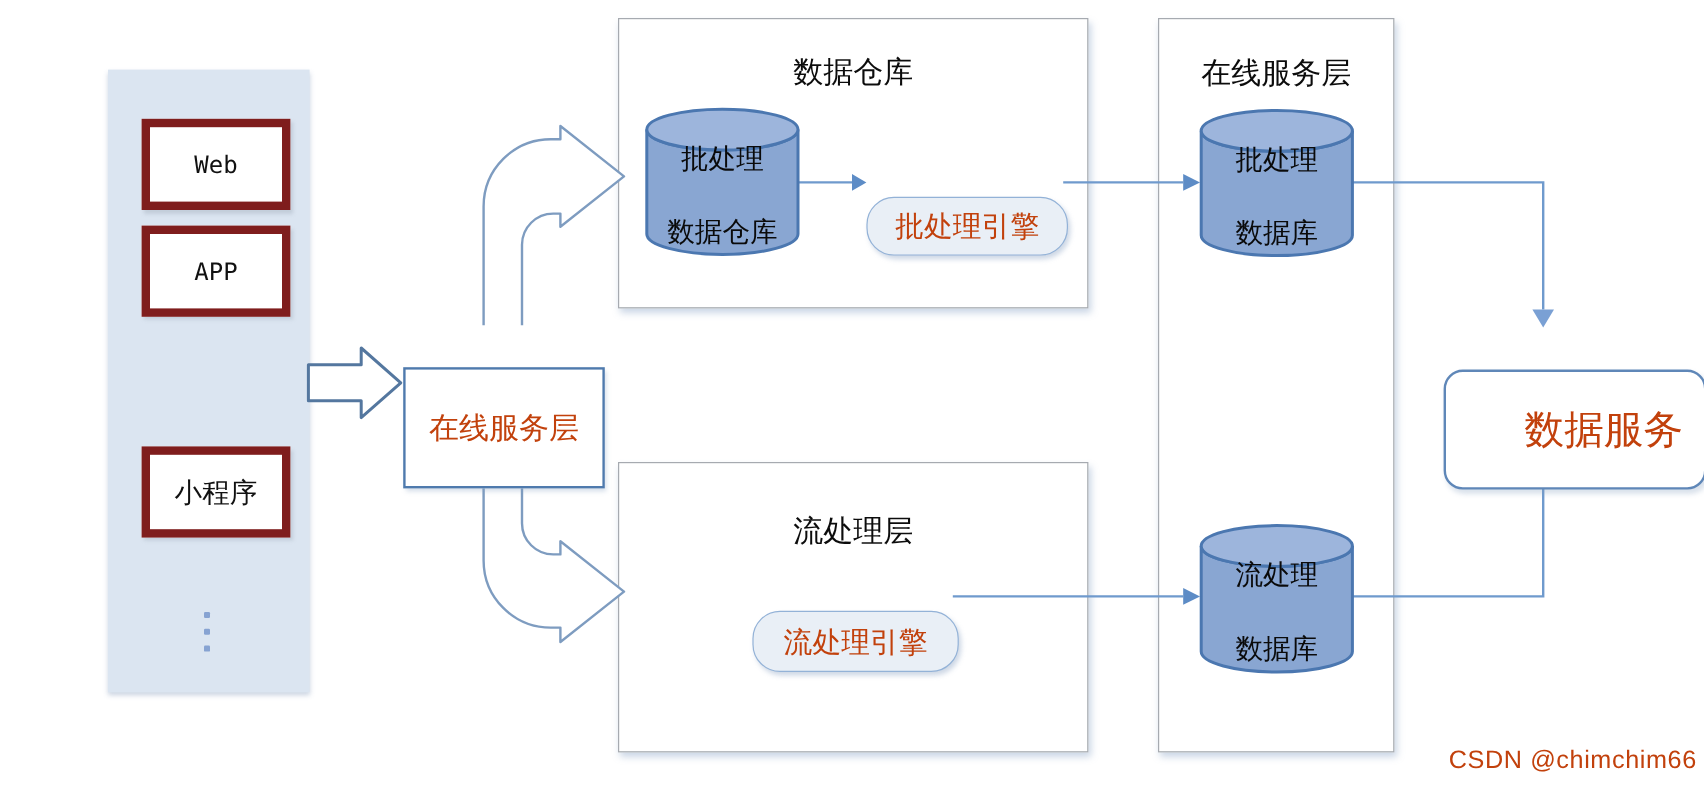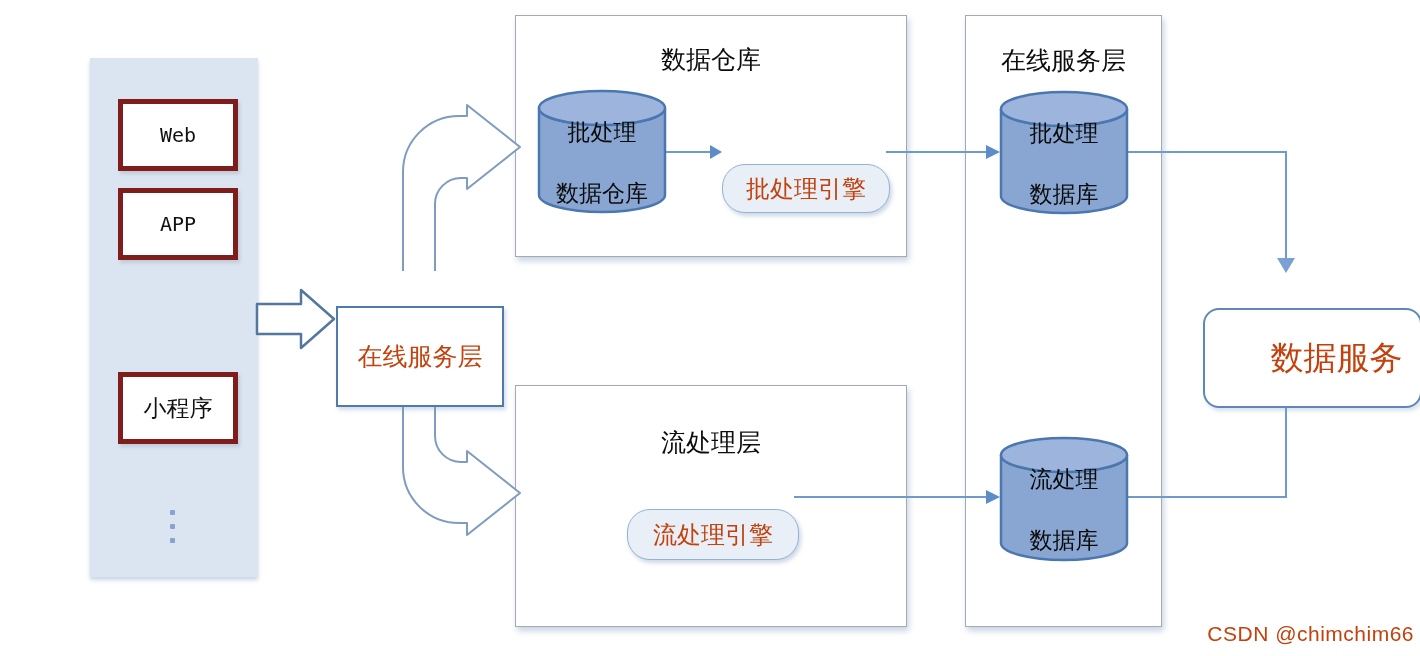--- a/index.html
+++ b/index.html
@@ -9,21 +9,21 @@
   }
   .abs{position:absolute;}
 
   
   .panel{
     left:90px;top:58px;width:168px;height:519px;background:#dbe5f1;
     box-shadow:0 3px 4px rgba(140,160,190,.45);
   }
   .src-box{
     position:absolute;left:28px;width:110px;height:62px;background:#ffffff;
-    border:5px solid #7f1d1d;box-shadow:2px 3px 3px rgba(150,160,175,.35);
+    border:7px solid #7f1d1d;box-shadow:2px 3px 3px rgba(150,160,175,.35);
     display:flex;align-items:center;justify-content:center;
     font-family:"DejaVu Sans Mono", monospace;font-size:20px;
   }
   .src-box.cjk{font-family:"Liberation Sans", sans-serif;font-size:23px;align-items:center;}
   .dots{position:absolute;left:80px;top:452px;display:flex;flex-direction:column;gap:9px;}
   .dots span{width:5px;height:5px;background:#87a3d2;border-radius:1px;}
 
   
   .layer{
     background:#ffffff;border:1.5px solid #a6aab0;

